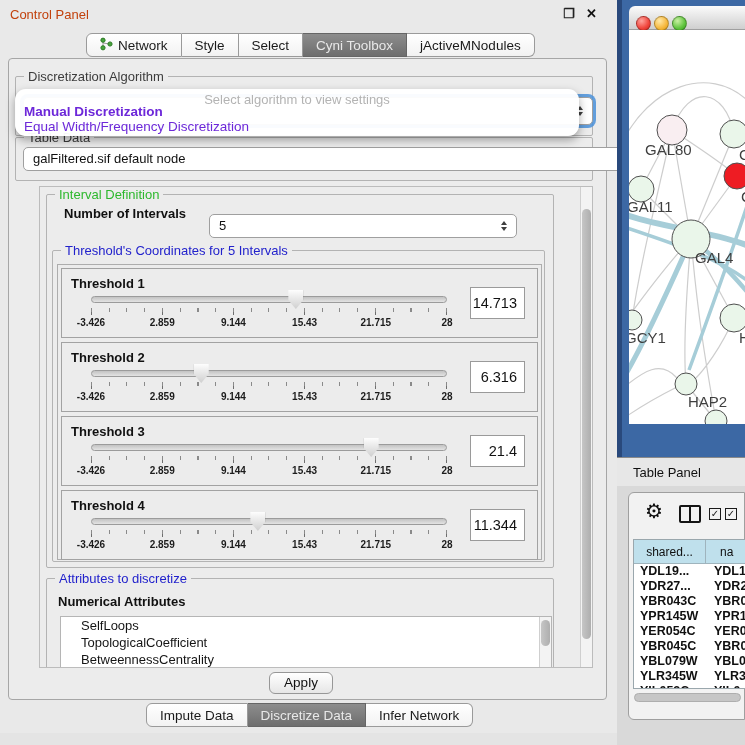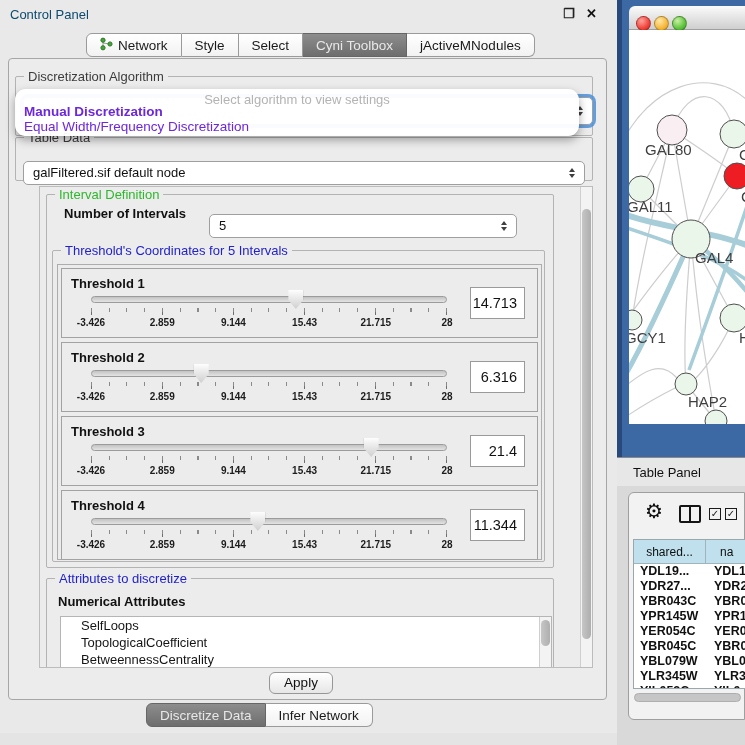--- a/index.html
+++ b/index.html
@@ -2,21 +2,21 @@
 <html><head>
 <meta charset="utf-8">
 <style>
   * { box-sizing: border-box; margin: 0; padding: 0; }
   html,body { width:745px; height:745px; }
   body { position:relative; background:#e4e4e4; font-family:"Liberation Sans",sans-serif; font-size:13px; color:#111; overflow:hidden; }
   .abs { position:absolute; }
 
   
   #cw { left:0; top:0; width:617px; height:733px; background:#e9e9e9; }
-  #cw-title { left:10px; top:7px; font-size:13px; color:#0c4a6e; }
+  #cw-title { left:10px; top:7px; font-size:13px; color:#c2410c; }
   #cw-float { right:42px; top:6px; font-size:13px; color:#222; font-weight:700; cursor:default; }
   #cw-close { right:20px; top:6px; font-size:13px; color:#111; font-weight:700; cursor:default; }
 
   
   .tabrow { display:flex; height:24px; }
   #toptabs { left:86px; top:33px; }
   #bottabs { left:146px; top:703px; }
   .tab { display:flex; align-items:center; gap:5px; padding:0 13px; background:linear-gradient(#ffffff,#f2f2f2);
          border:1px solid #9a9a9a; border-left:none; font-size:13.5px; color:#1a1a1a; white-space:nowrap; }
   .tab:first-child { border-left:1px solid #9a9a9a; border-radius:6px 0 0 6px; }
@@ -151,21 +151,21 @@
 
     <div id="popup">
       <div class="hint">Select algorithm to view settings</div>
       <div class="opt b">Manual Discretization</div>
       <div class="opt n">Equal Width/Frequency Discretization</div>
     </div>
 
     <div class="group" style="left:6px; top:78px; width:578px; height:44px;">
       <span class="gtitle dark">Table Data</span>
     </div>
-    <div class="combo" style="left:14px; top:102px; width:562px; height:24px;">
+    <div class="combo" style="left:14px; top:88px; width:641px; height:24px;">
       <span>galFiltered.sif default node</span>
       <span class="spin"></span>
     </div>
 
     <div id="pane">
 
       <div class="group" style="left:6px; top:7px; width:508px; height:374px;">
         <span class="gtitle green">Interval Definition</span>
       </div>
       <div class="abs" style="left:24px; top:19px; font-weight:700;">Number of Intervals</div>
@@ -263,20 +263,23 @@
 
       <div class="vsb" style="left:540px; top:0; width:13px; height:480px;">
         <div class="th" style="top:22px; height:430px;"></div>
       </div>
     </div>
 
     <div id="apply">Apply</div>
   </div>
 
   <div id="bottabs" class="tabrow abs">
+    <div class="tab">
+        <span>Impute Data</span>
+      </div>
     <div class="tab sel">
         <span>Discretize Data</span>
       </div>
     <div class="tab">
         <span>Infer Network</span>
       </div>
   </div>
 </div>
 
 <div id="netframe" class="abs"></div>

